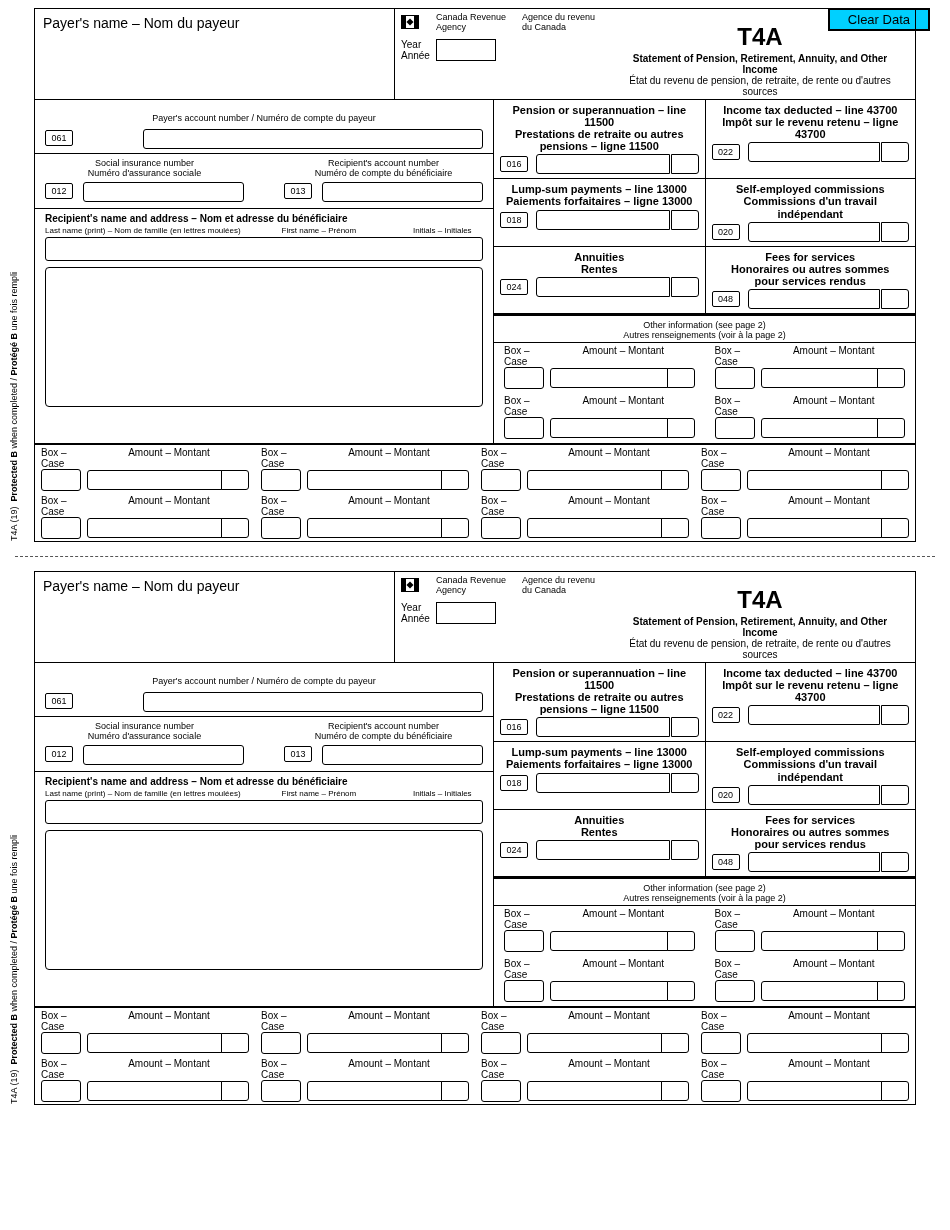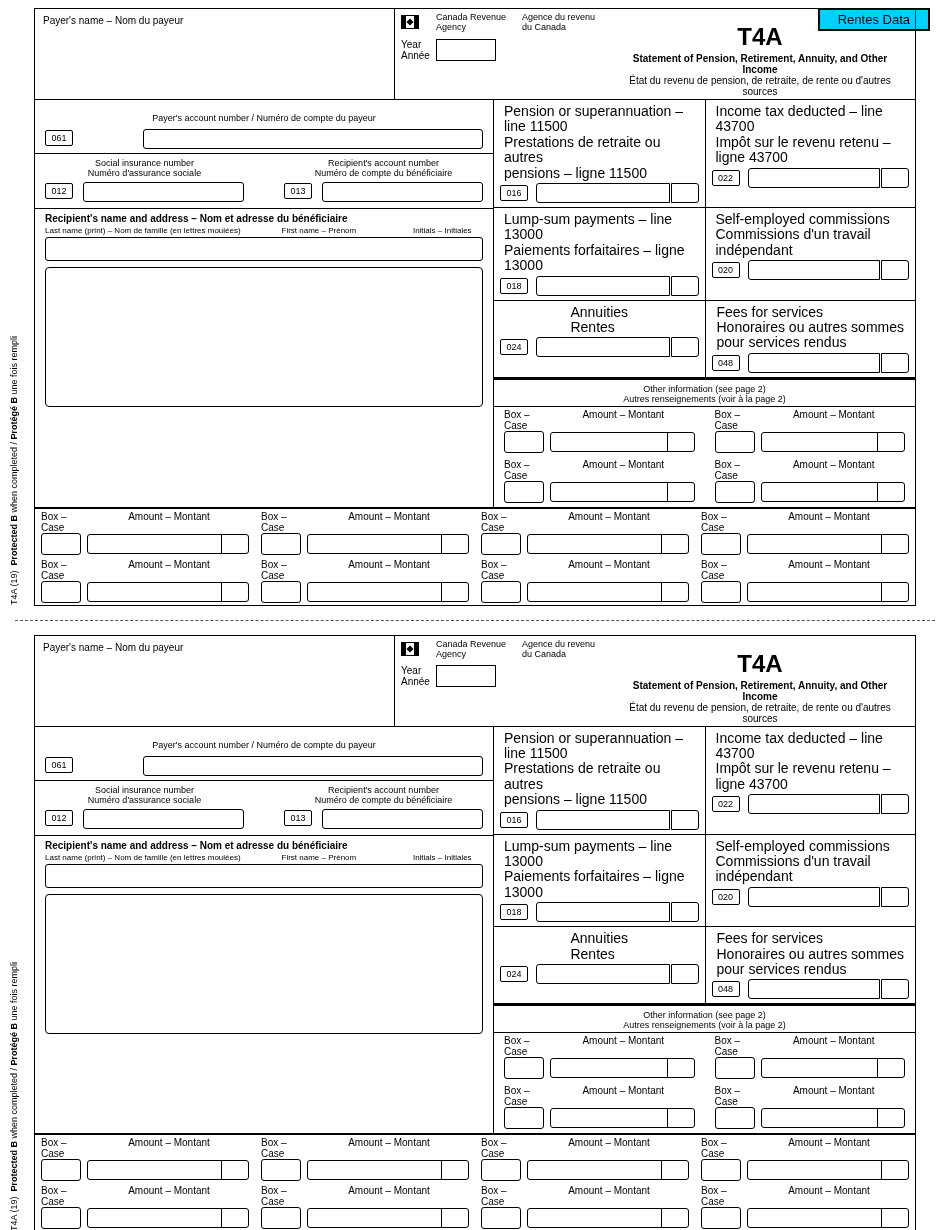--- a/index.html
+++ b/index.html
@@ -40,21 +40,21 @@
   .protected b { font-weight: bold; }
   .top-row {
     display: flex;
     border-bottom: 1px solid #000;
   }
   .payer-name {
     width: 360px;
     height: 90px;
     padding: 6px 8px;
     border-right: 1px solid #000;
-    font-size: 10px;
+    font-size: 14px;
   }
   .cra-block {
     flex: 1;
     position: relative;
     padding: 4px 6px;
   }
   .cra-head {
     display: flex;
     align-items: flex-start;
     gap: 4px;
@@ -186,21 +186,21 @@
   .rc-row {
     display:flex;
     border-bottom:1px solid #000;
   }
   .rc-cell {
     width:50%;
     padding:2px 6px 4px;
     position:relative;
   }
   .rc-cell + .rc-cell { border-left:1px solid #000; }
-  .rc-lbl { font-size:14px; line-height:1.1; min-height:26px; display:flex; align-items:center; justify-content:center; flex-direction:column; padding:2px 4px;}
+  .rc-lbl { text-align:center; font-size:11px; line-height:1.1; min-height:26px; display:flex; align-items:center; justify-content:center; flex-direction:column; padding:2px 4px;font-weight:bold;}
   .rc-lbl.three { min-height:34px; }
   .rc-val {
     display:flex;
     align-items:center;
     gap:2px;
   }
   .amt-box {
     border:1px solid #000;
     border-radius:3px;
     height:20px;
@@ -259,21 +259,21 @@
     width: 920px;
   }
   .full-other-section {
     border-top:2px solid #000;
     padding:0;
   }
 </style>
 </head>
 <body>
 
-<button class="clear-btn">Rentes Data</button>
+<button class="clear-btn">Clear Data</button>
 
 <div id="slips-container">
 <div class="slip">
   <div class="protected">
     T4A (19) &nbsp;<b>Protected B</b> when completed / <b>Protégé B</b> une fois rempli
   </div>
 
   <div class="top-row">
     <div class="payer-name">Payer's name – Nom du payeur</div>
     <div class="cra-block">

